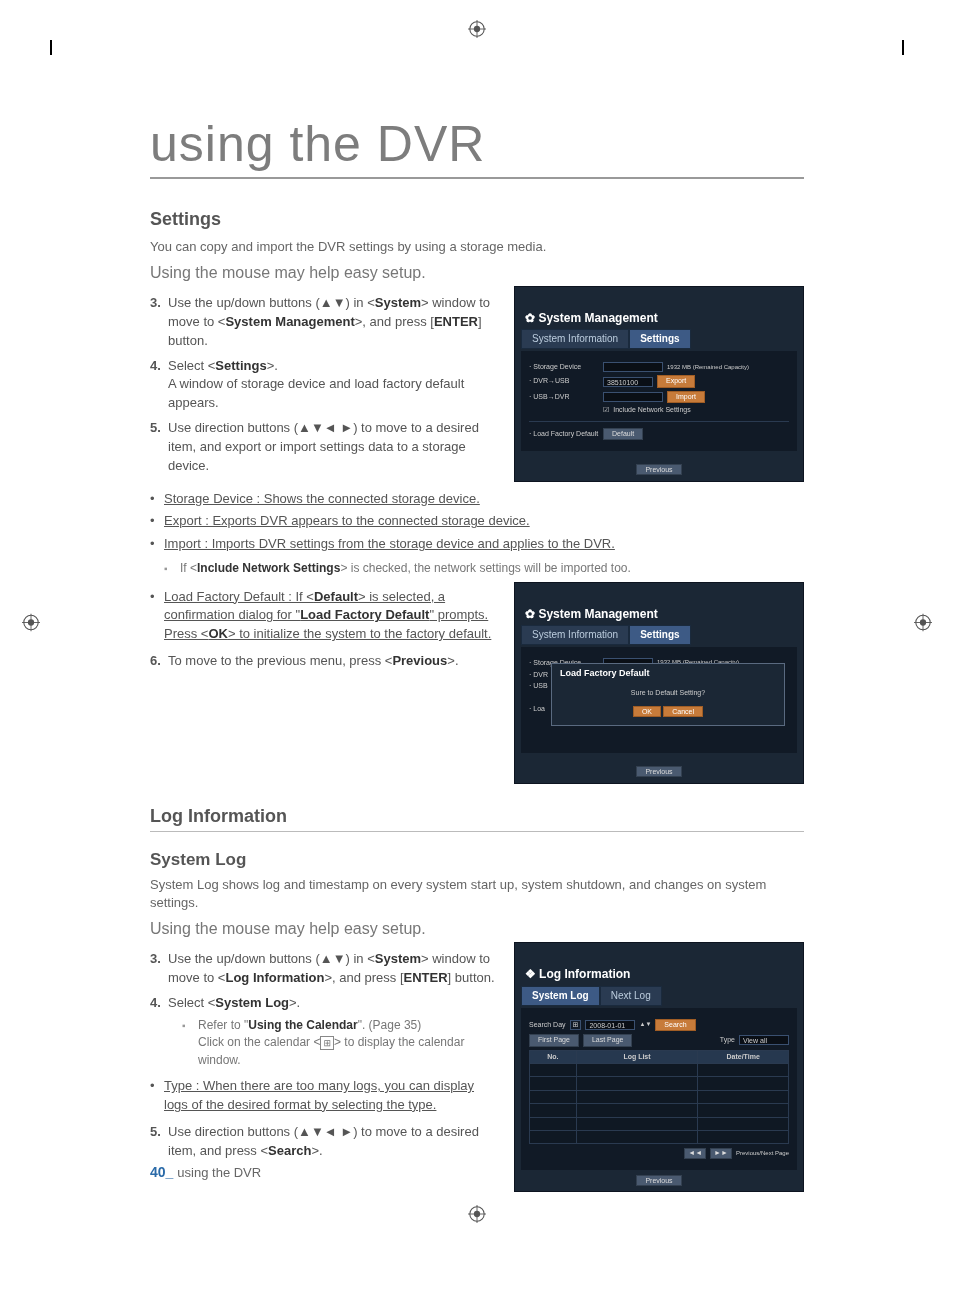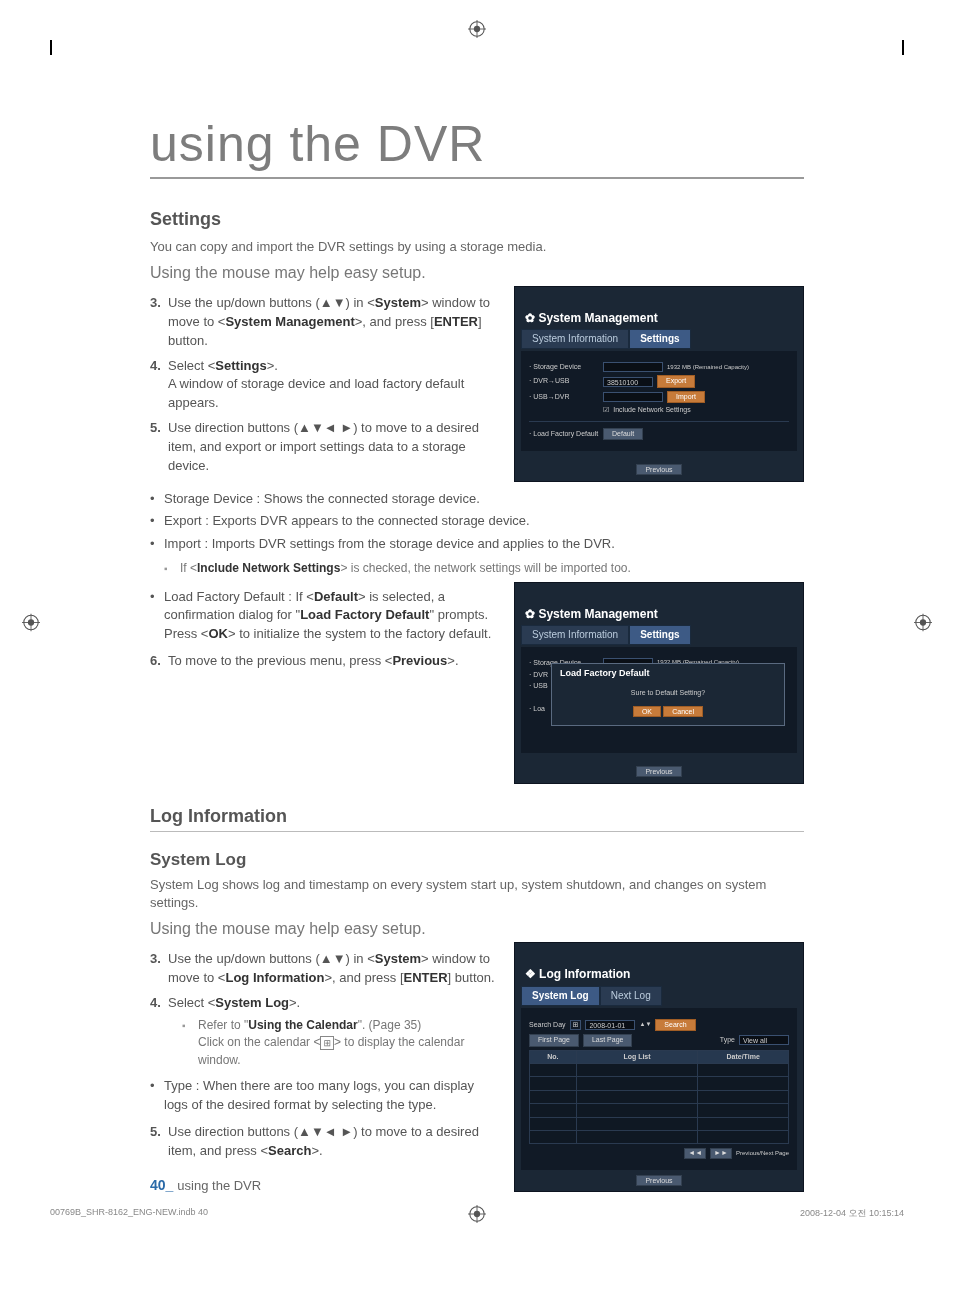--- a/index.html
+++ b/index.html
@@ -18,21 +18,21 @@
 .sec-h3 { font-size:17px; font-weight:bold; color:#555; margin:18px 0 6px 0;}
 .para { font-size:13px; color:#666; line-height:1.45; margin:4px 0;}
 .para-it { font-size:16px; color:#777; line-height:1.45; margin:2px 0;}
 .two-col { display:flex; gap:18px; align-items:flex-start;}
 .col-text { flex:1 1 auto; }
 .col-shot { flex:0 0 290px;}
 ol.steps { list-style:none; padding:0; margin:8px 0;}
 ol.steps > li { font-size:13px; color:#555; line-height:1.45; margin:6px 0; padding-left:18px; position:relative;}
 ol.steps > li .num { position:absolute; left:0; font-weight:bold;}
 ul.bullets { list-style:none; padding:0; margin:6px 0;}
-ul.bullets > li { font-size:13px; color:#555; line-height:1.45; margin:4px 0; padding-left:14px; position:relative;}
+ul.bullets > li { font-size:13px; color:#555; line-height:1.45; margin:4px 0; padding-left:14px; position:relative;text-decoration:underline;}
 ul.bullets > li::before { content:"•"; position:absolute; left:0;}
 ul.sub { list-style:none; padding:0; margin:4px 0 4px 14px;}
 ul.sub > li { font-size:12px; color:#777; line-height:1.45; margin:3px 0; padding-left:16px; position:relative;}
 ul.sub > li::before { content:"▪"; position:absolute; left:0; color:#999; font-size:10px; top:2px;}
 b { color:#333; font-weight:bold;}
 .shot { background:#1b2735; border:1px solid #0d1420; padding:6px; font-size:8px; color:#ddd; box-sizing:border-box; line-height:1.2;}
 .shot-title { color:#fff; font-weight:bold; font-size:12px; margin:18px 0 4px 4px;}
 .tabs { display:flex; gap:0; margin-bottom:2px;}
 .tab { background:#2a3b52; color:#bcd; padding:3px 10px; font-size:10px; border:1px solid #1a2a3d;}
 .tab.active { background:#3d5a85; color:#fff; font-weight:bold;}
@@ -42,21 +42,21 @@
 .inp { background:#0a0f16; border:1px solid #3a5070; color:#ccc; padding:1px 3px; min-width:50px; height:10px; box-sizing:border-box; font-size:7px;}
 .btn { background:#c77b3a; color:#fff; padding:1px 8px; font-size:7px; border:1px solid #a05d25;}
 .btn-gray { background:#4a5a70; color:#ddd; padding:1px 8px; font-size:7px; border:1px solid #334050;}
 .hr-gap { height:14px;}
 .dialog { background:#1b2735; border:1px solid #5a6a80; padding:4px 8px 8px 8px; margin:4px 0;}
 .dialog-title { color:#fff; font-weight:bold; font-size:9px; margin-bottom:8px;}
 .center { text-align:center; }
 .table-shot { width:100%; border-collapse:collapse;}
 .table-shot th, .table-shot td { border:1px solid #2a3a50; font-size:7px; color:#ccc; padding:2px; text-align:center; background:#0f1823;}
 .table-shot th { background:#26384f;}
-.footer { position:absolute; bottom:57px; left:150px; font-size:13px; color:#666;}
+.footer { position:absolute; bottom:70px; left:150px; font-size:13px; color:#666;}
 .footer .pn { color:#2a6aa8; font-weight:bold; font-size:14px; margin-right:4px;}
 .print-meta { position:absolute; bottom:30px; left:50px; right:50px; display:flex; justify-content:space-between; font-size:9px; color:#888;}
 .cal-ico { display:inline-block; border:1px solid #888; font-size:9px; padding:0 2px; vertical-align:middle; line-height:12px;}
 .arrow-btn { display:inline-block; background:#4a5a70; color:#ddd; font-size:7px; padding:0 3px; border:1px solid #334050;}
 svg.reg { width:18px; height:18px;}
 </style>
 </head>
 <body>
 
 <div class="page">
@@ -314,17 +314,13 @@
         </div>
       </div>
     </div>
 
   </div>
 
   <div class="footer">
     <span class="pn">40_</span><span>using the DVR</span>
   </div>
 
-  <div class="print-meta">
-    <span>00769B_SHR-8162_ENG-NEW.indb   40</span>
-    <span>2008-12-04   오전 10:15:14</span>
-  </div>
 </div>
 
 </body></html>

